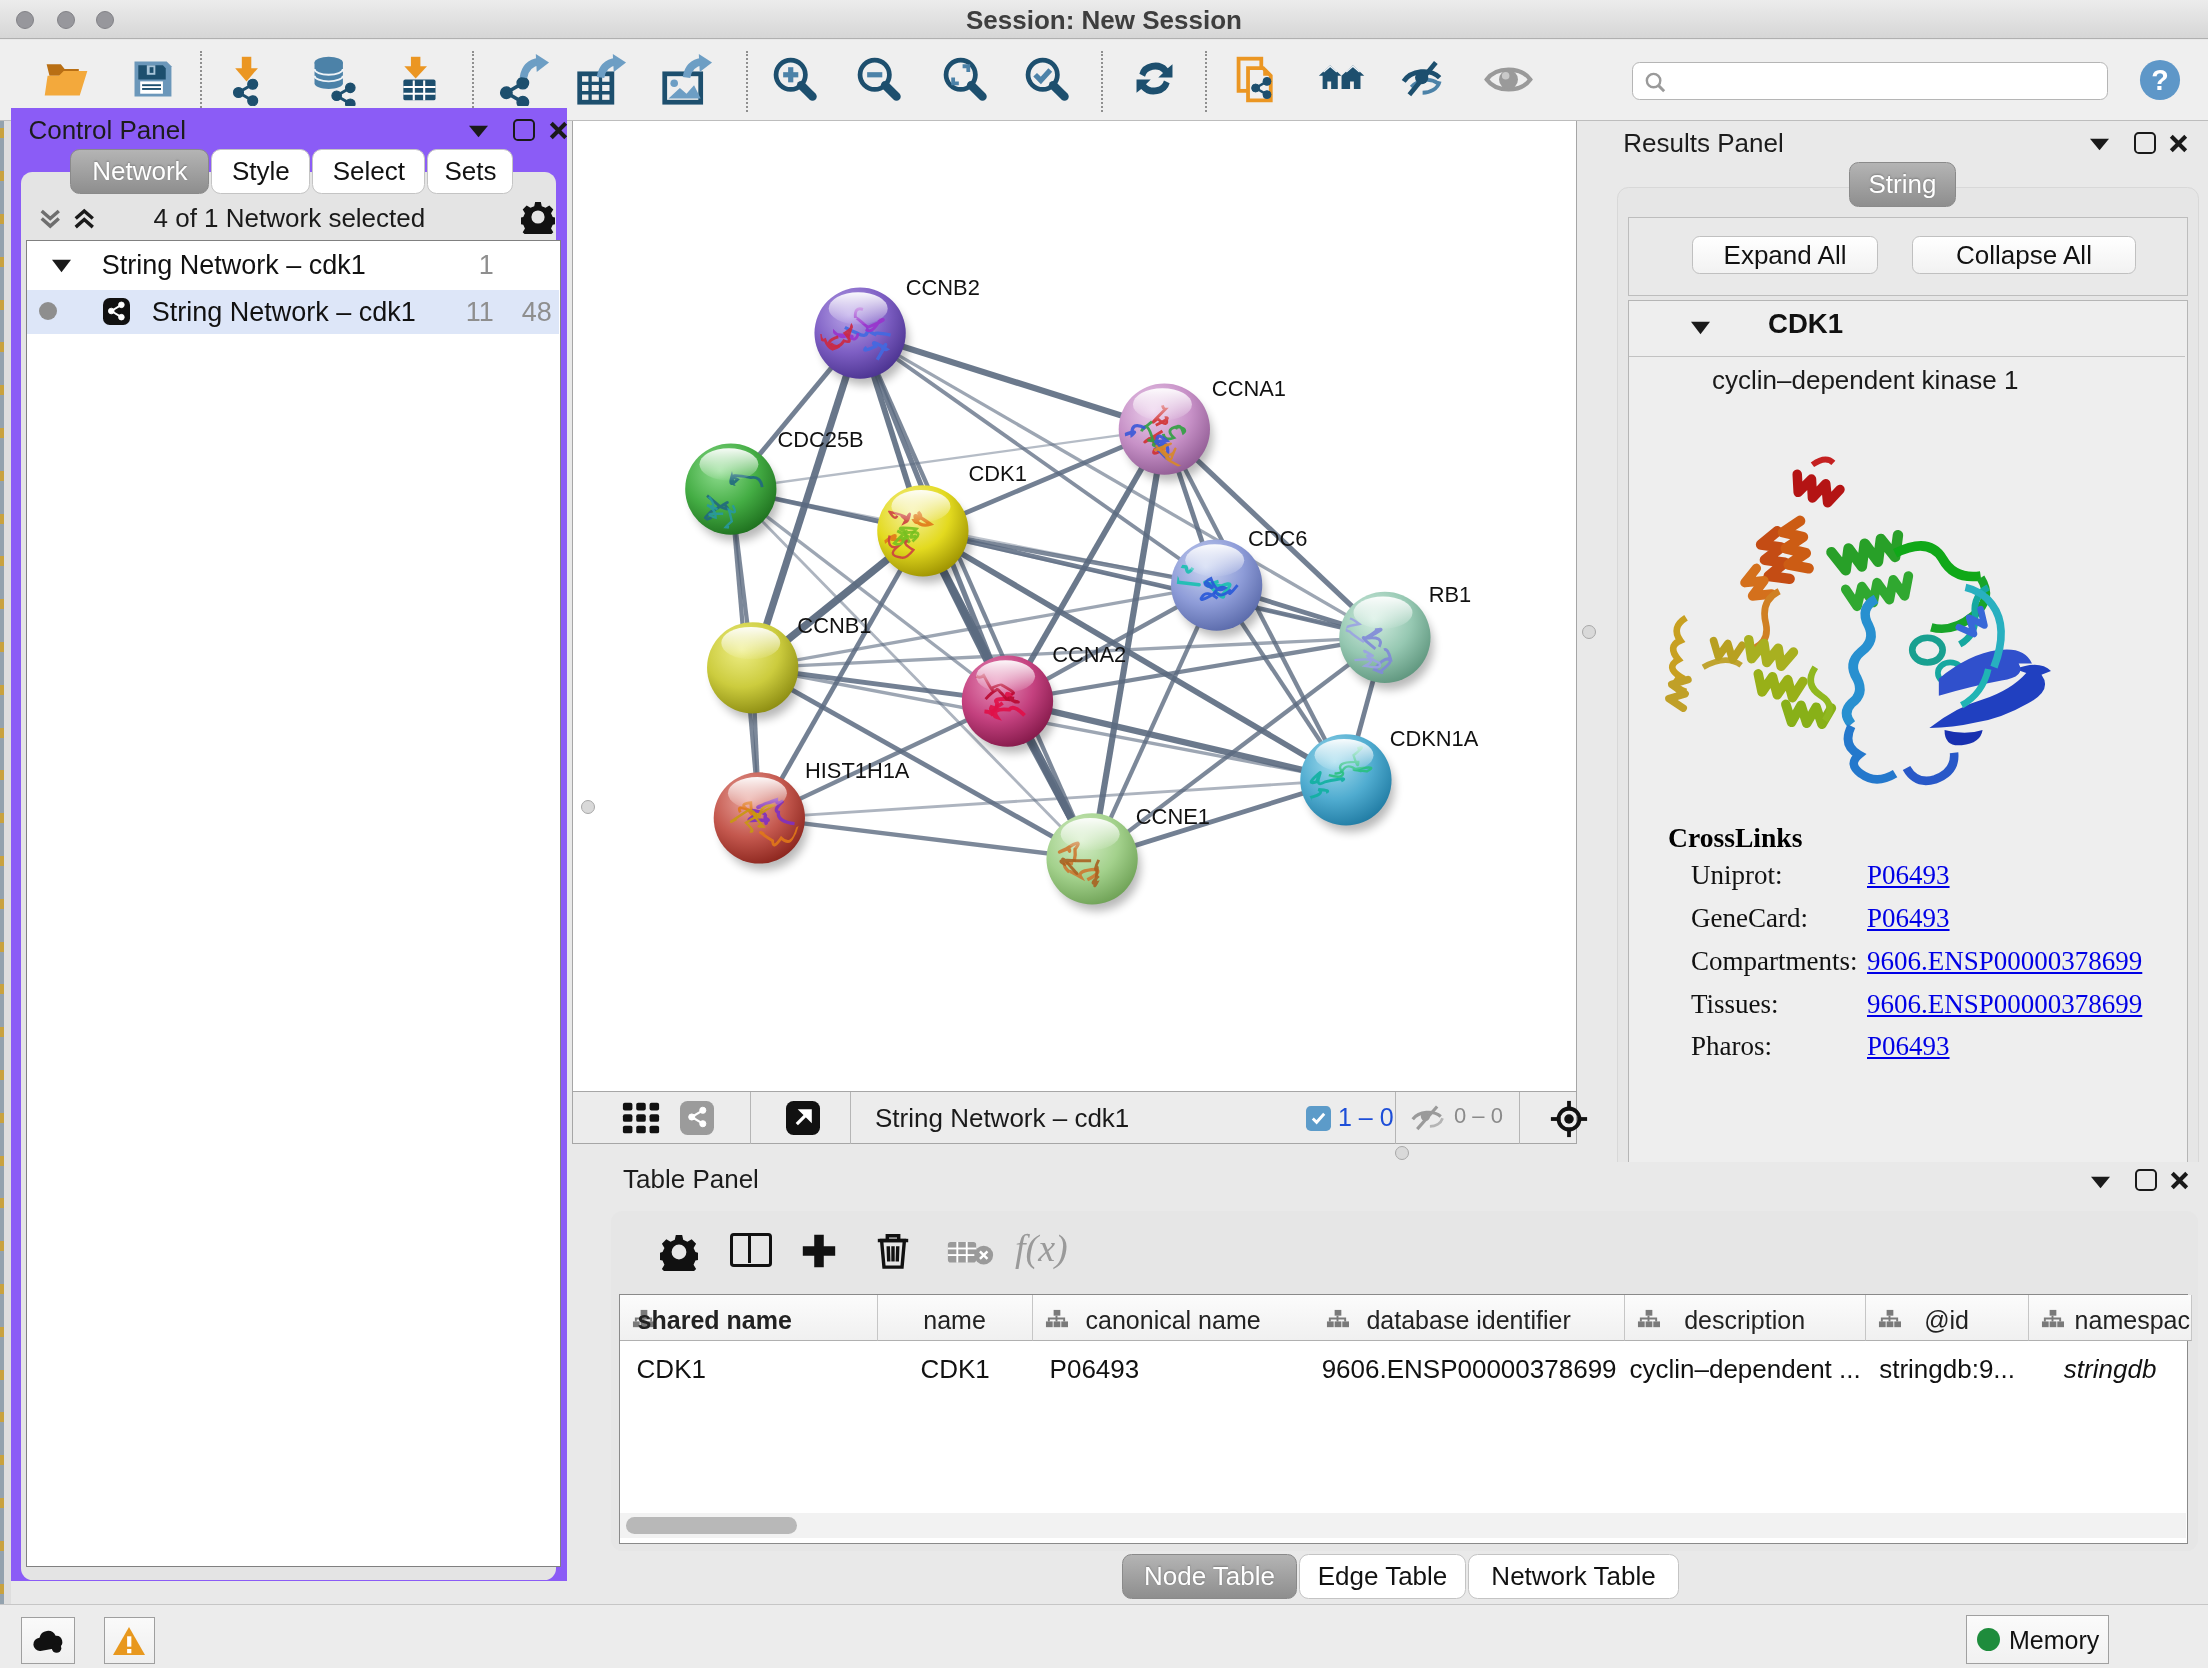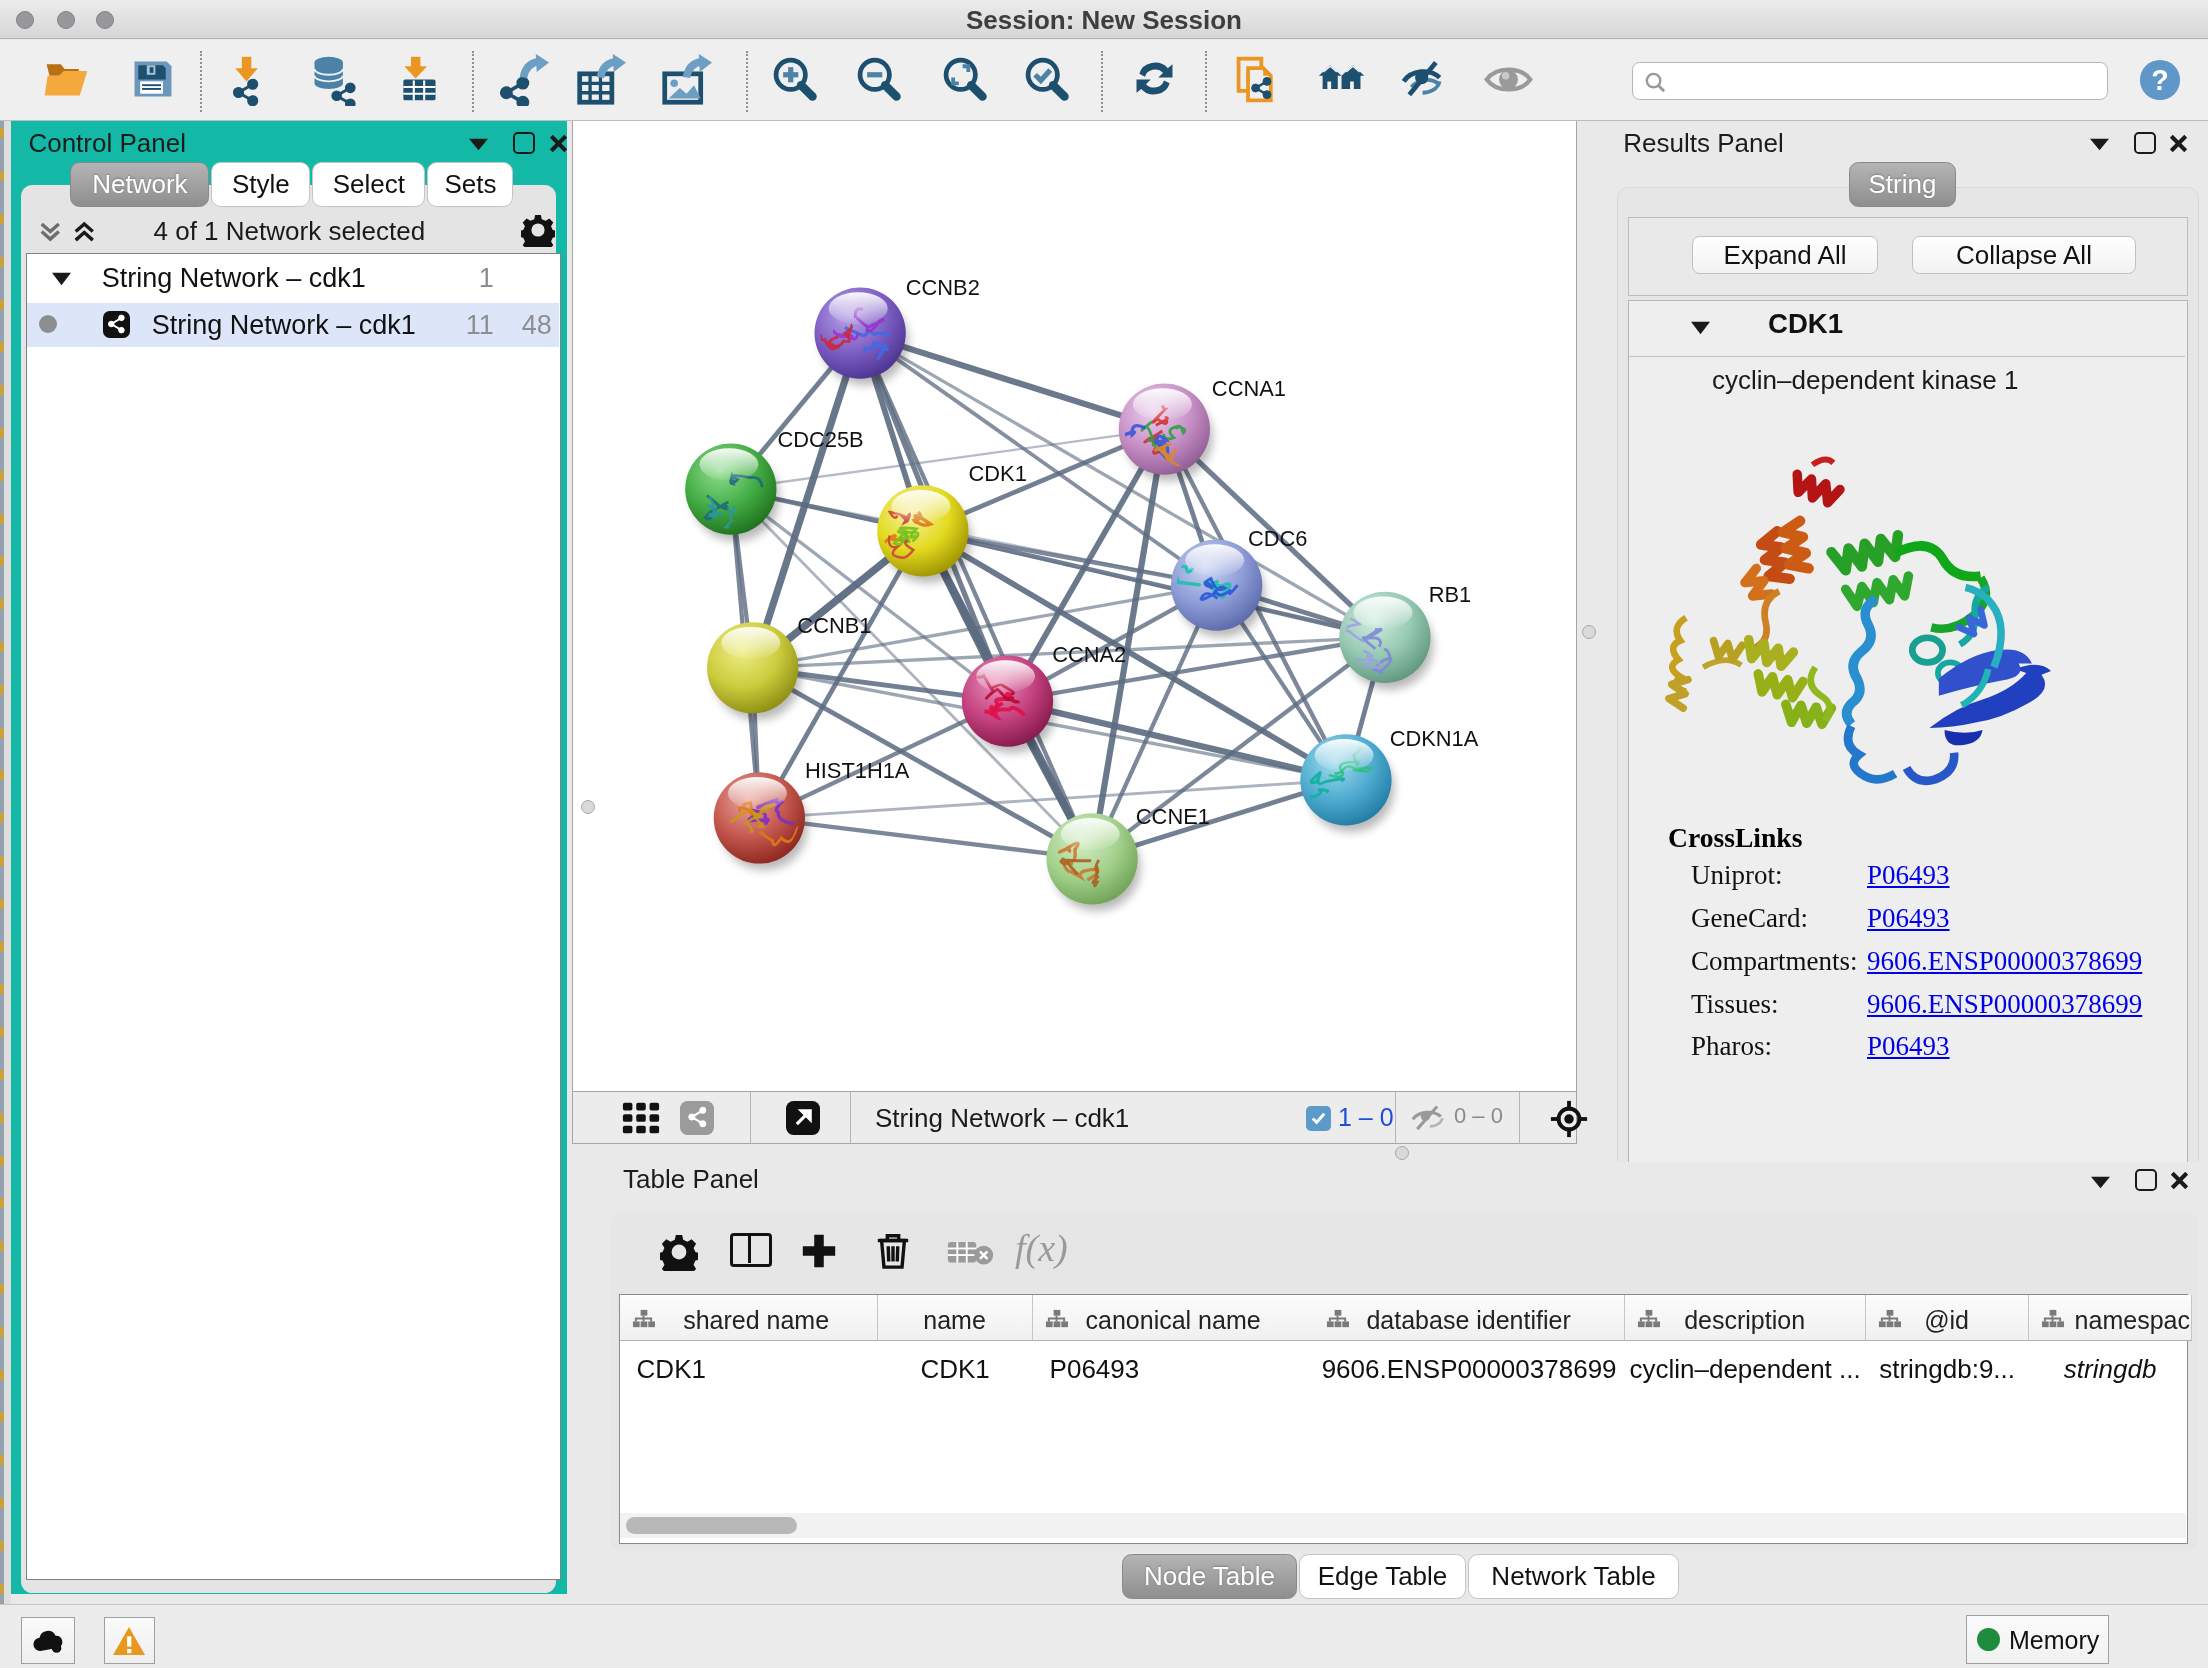--- a/index.html
+++ b/index.html
@@ -226,21 +226,21 @@
 <div class="abs" style="left:0;top:1241px;width:3.8px;height:9.5px;background:#c9a23f;"></div>
 <div class="abs" style="left:0;top:1284px;width:3.8px;height:9.5px;background:#c9a23f;"></div>
 <div class="abs" style="left:0;top:1327px;width:3.8px;height:9.5px;background:#c9a23f;"></div>
 <div class="abs" style="left:0;top:1370px;width:3.8px;height:9.5px;background:#c9a23f;"></div>
 <div class="abs" style="left:0;top:1412px;width:3.8px;height:9.5px;background:#c9a23f;"></div>
 <div class="abs" style="left:0;top:1455px;width:3.8px;height:9.5px;background:#c9a23f;"></div>
 <div class="abs" style="left:0;top:1498px;width:3.8px;height:9.5px;background:#c9a23f;"></div>
 <div class="abs" style="left:0;top:1541px;width:3.8px;height:9.5px;background:#c9a23f;"></div>
 <div class="abs" style="left:0;top:1584px;width:3.8px;height:9.5px;background:#c9a23f;"></div>
 <div class="abs" style="left:0;top:1626px;width:3.8px;height:9.5px;background:#c9a23f;"></div>
-<div class="abs" style="left:11.4px;top:121px;width:556px;height:1473px;background:#14b8a6;">
+<div class="abs" style="left:11.4px;top:108px;width:556px;height:1473px;background:#8b5cf6;">
 <div class="abs panehdr" style="left:17px;top:6.7px;">Control Panel</div>
 <svg class="abs" style="left:455px;top:13.3px" width="25" height="19" viewBox="0 0 26 20">
       <path d="M3 5 h20 l-10 12 z" fill="#1a1a1a"></path>
     </svg>
 <div class="abs" style="left:502px;top:10.5px;width:22px;height:22px;border:2.9px solid #1a1a1a;border-radius:4.8px;background:transparent;"></div>
 <svg class="abs" style="left:535px;top:9.5px" width="25" height="25" viewBox="0 0 26 26">
       <path d="M4 7 L7 4 L13 10 L19 4 L22 7 L16 13 L22 19 L19 22 L13 16 L7 22 L4 19 L10 13 z" fill="#1a1a1a"></path>
     </svg>
 <div class="abs" style="left:9.5px;top:64px;width:535px;height:1408px;background:#e4e4e4;border-radius:11.4px;"></div>
 <div class="tab tabsel" style="left:59px;top:41px;width:139px;">Network</div>
@@ -772,21 +772,21 @@
               <g fill="#7a7a7a">
                 <rect x="10" y="2" width="7" height="6"></rect>
                 <rect x="2" y="14" width="7" height="6"></rect>
                 <rect x="10" y="14" width="7" height="6"></rect>
                 <rect x="18" y="14" width="7" height="6"></rect>
               </g>
               <g stroke="#7a7a7a" stroke-width="2" fill="none">
                 <path d="M13 8 v4 M5 14 v-3 h16 v3 M13 11 v3"></path>
               </g>
             </svg></span>
-          <div style="position:absolute;left:8px;top:11.4px;width:100%;text-align:center;font-size:25px;color:#222;">shared name</div>
+          <div style="position:absolute;left:18px;top:11.4px;width:100%;font-size:25px;color:#222;font-weight:bold;">shared name</div>
         </div>
         <div class="abs" style="left:258px;top:0;width:155px;height:46px;background:linear-gradient(#fcfcfc,#f0f0f0);border-right:1px solid #c6c6c6;border-bottom:1px solid #b0b0b0;overflow:hidden;">
           <div style="position:absolute;left:0;top:11.4px;width:100%;text-align:center;font-size:25px;color:#222;">name</div>
         </div>
         <div class="abs" style="left:413px;top:0;width:282px;height:46px;background:linear-gradient(#fcfcfc,#f0f0f0);border-right:1px solid #c6c6c6;border-bottom:1px solid #b0b0b0;overflow:hidden;">
           <span style="position:absolute;left:11.4px;top:13.3px"><svg width="25" height="23" viewBox="0 0 26 24">
               <g fill="#7a7a7a">
                 <rect x="10" y="2" width="7" height="6"></rect>
                 <rect x="2" y="14" width="7" height="6"></rect>
                 <rect x="10" y="14" width="7" height="6"></rect>

